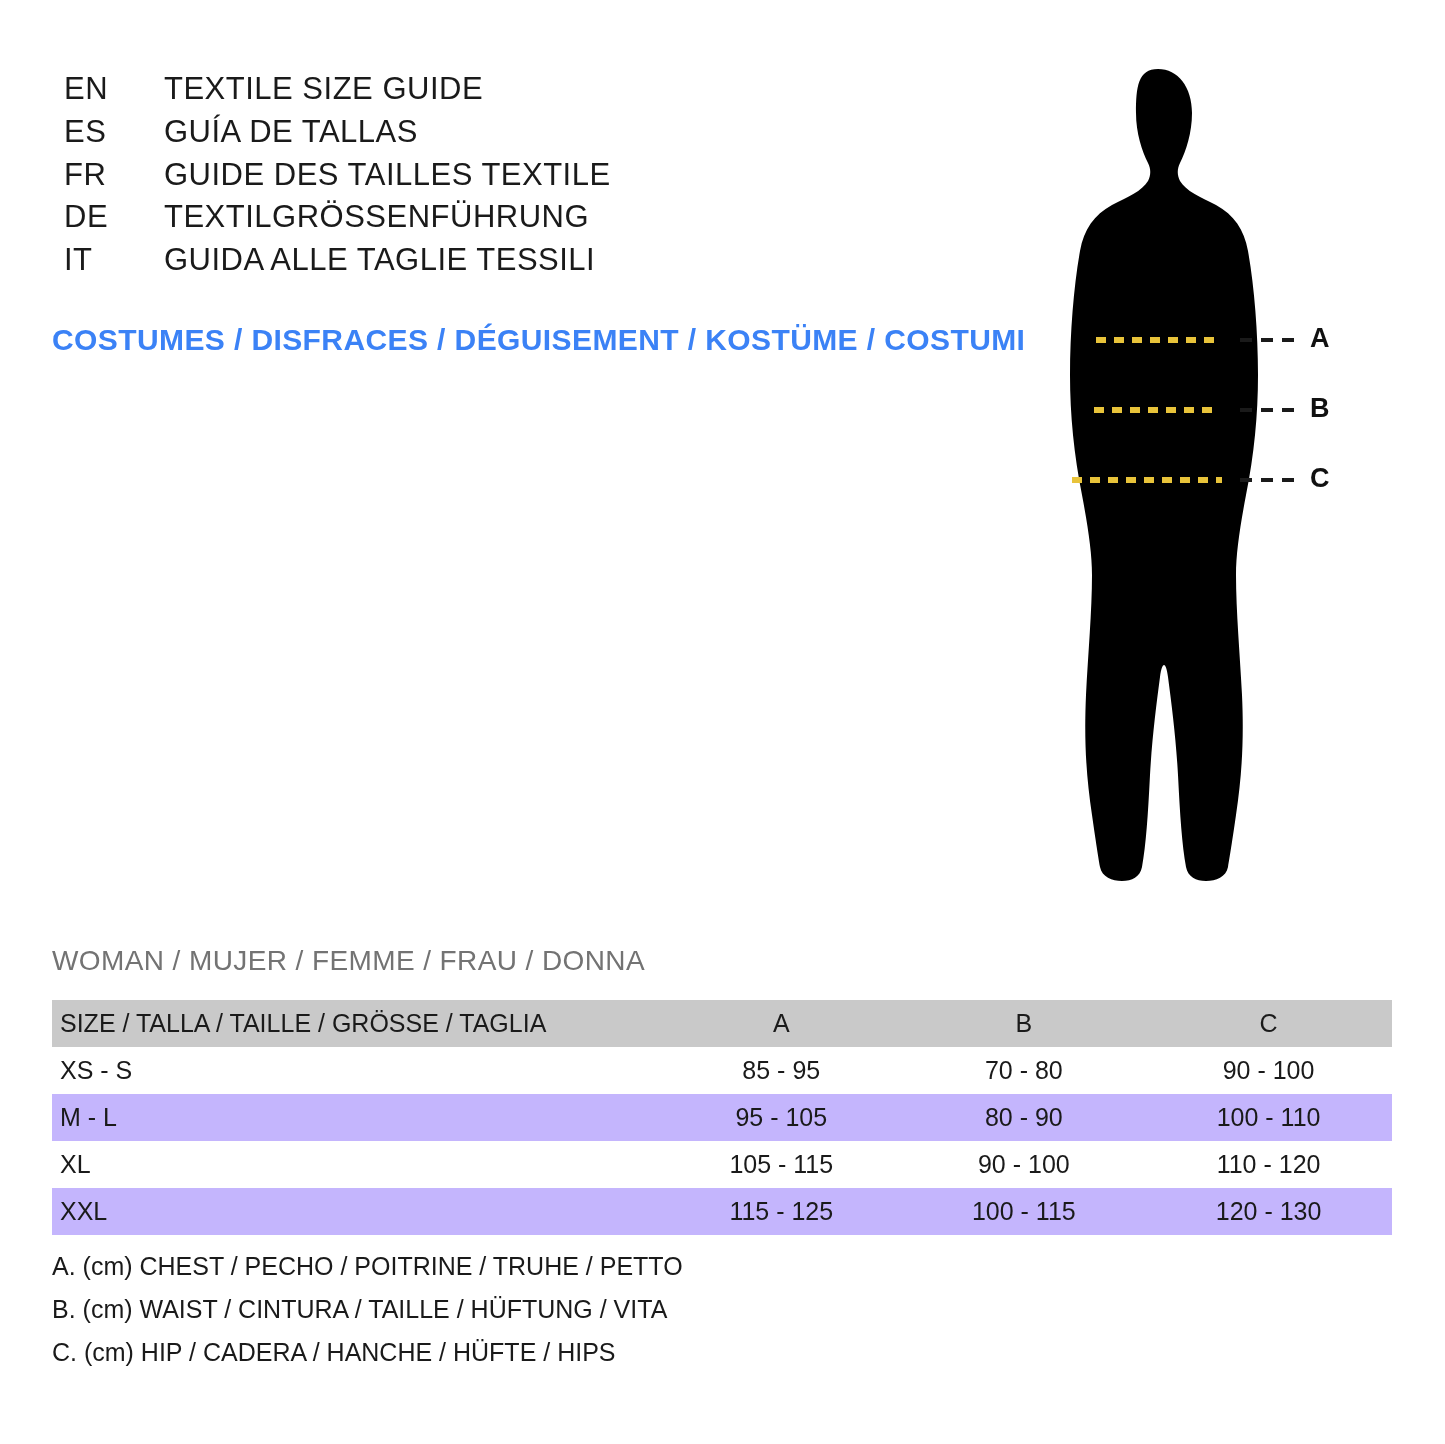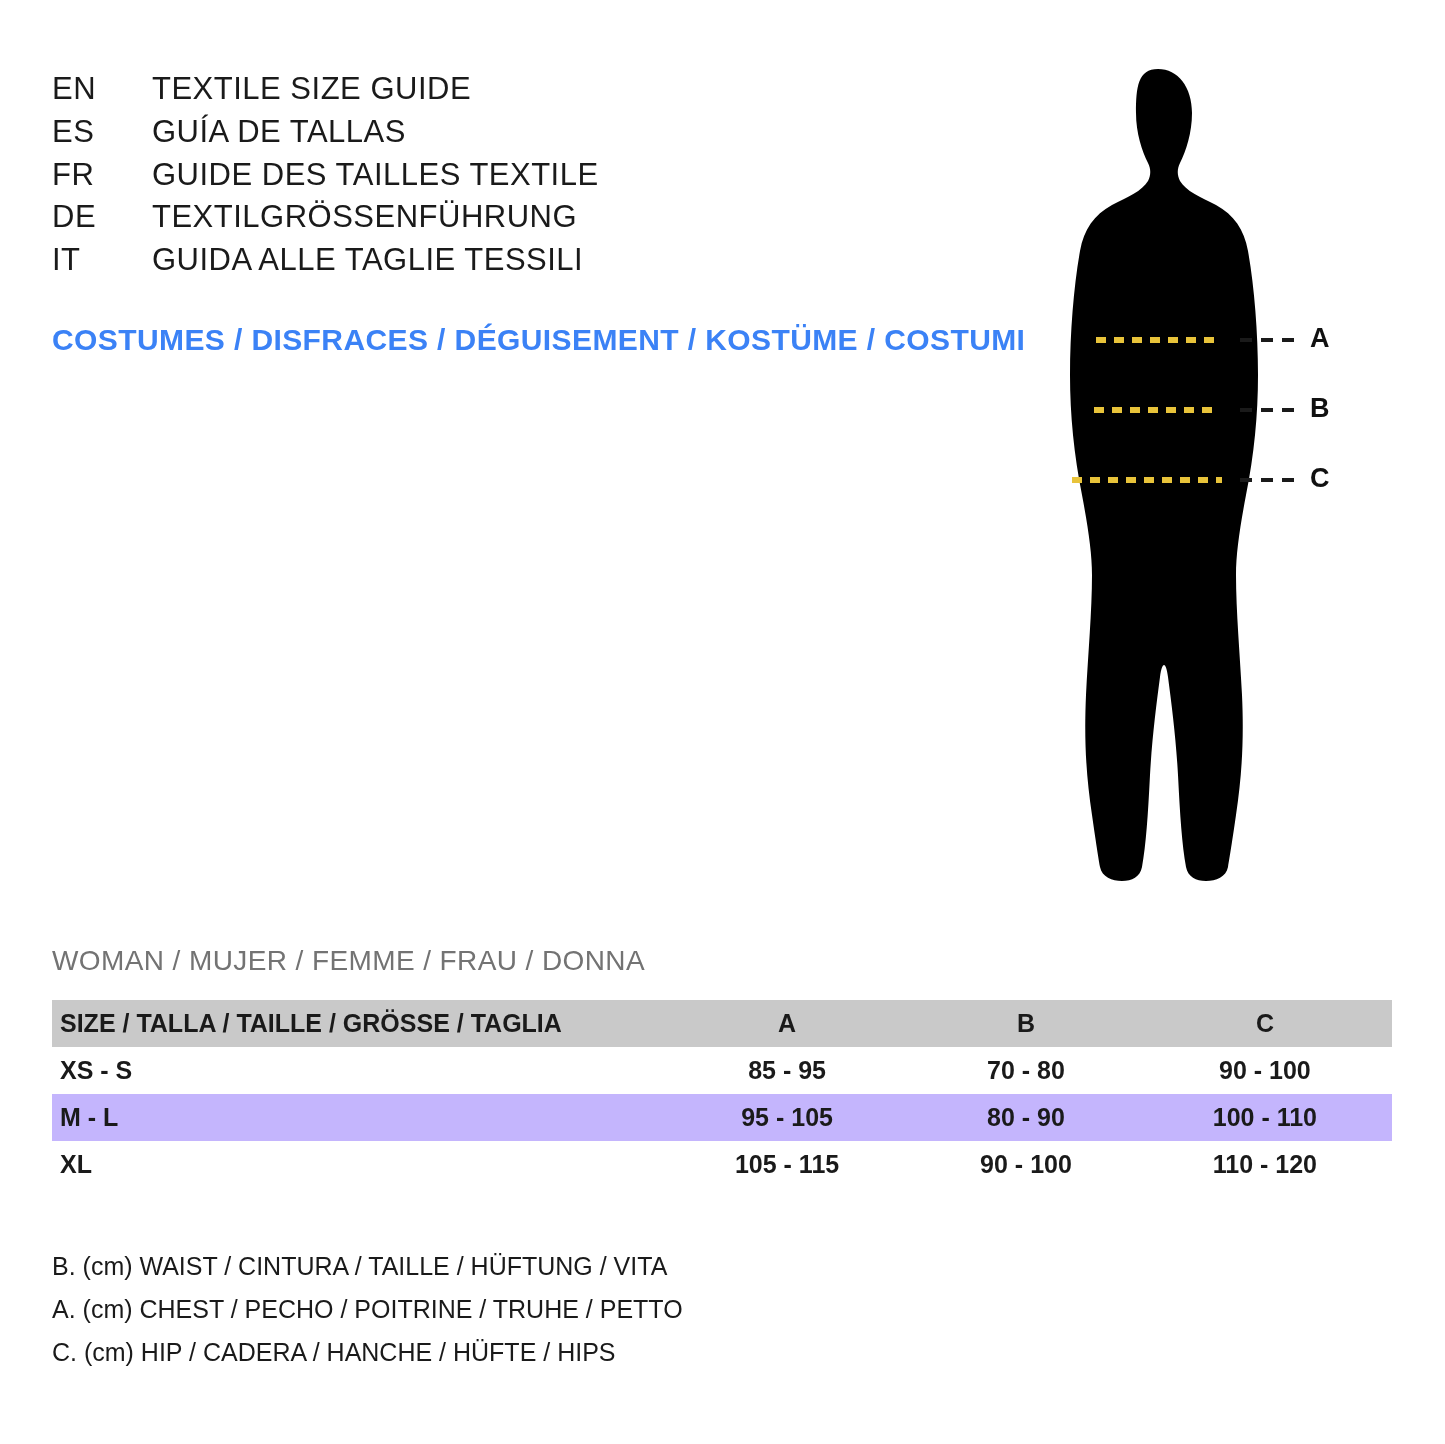--- a/index.html
+++ b/index.html
@@ -12,21 +12,21 @@
     height: 1444px;
     position: relative;
     font-family: "Liberation Sans", sans-serif;
     color: #1a1a1a;
     overflow: hidden;
   }
 
   
   .lang-block {
     position: absolute;
-    left: 52px;
+    left: 64px;
     top: 68px;
     width: 940px;
   }
   .lang-row {
     display: flex;
     align-items: baseline;
     font-size: 31px;
     letter-spacing: 0.5px;
     line-height: 1.38;
     color: #1a1a1a;
@@ -87,21 +87,21 @@
     left: 52px;
     top: 1000px;
     width: 1340px;
     border-collapse: collapse;
     font-size: 25px;
     color: #1a1a1a;
   }
   table.size-table th,
   table.size-table td {
     padding: 9px 0 9px 0;
-    font-weight: bold;
+    font-weight: normal;
     text-align: center;
   }
   table.size-table th.first,
   table.size-table td.first {
     text-align: left;
     padding-left: 8px;
     width: 600px;
   }
   thead tr {
     background: #c9c9c9;
@@ -229,20 +229,26 @@
       <td>95 - 105</td>
       <td>80 - 90</td>
       <td>100 - 110</td>
     </tr>
     <tr class="odd">
       <td class="first">XL</td>
       <td>105 - 115</td>
       <td>90 - 100</td>
       <td>110 - 120</td>
     </tr>
+    <tr class="even">
+      <td class="first">XXL</td>
+      <td>115 - 125</td>
+      <td>100 - 115</td>
+      <td>120 - 130</td>
+    </tr>
   </tbody>
 </table>
 
 <div class="legend">
+  <div>A. (cm) CHEST / PECHO / POITRINE / TRUHE / PETTO</div>
   <div>B. (cm) WAIST / CINTURA / TAILLE / HÜFTUNG / VITA</div>
-  <div>A. (cm) CHEST / PECHO / POITRINE / TRUHE / PETTO</div>
   <div>C. (cm) HIP / CADERA / HANCHE / HÜFTE / HIPS</div>
 </div>
 
 </body></html>

